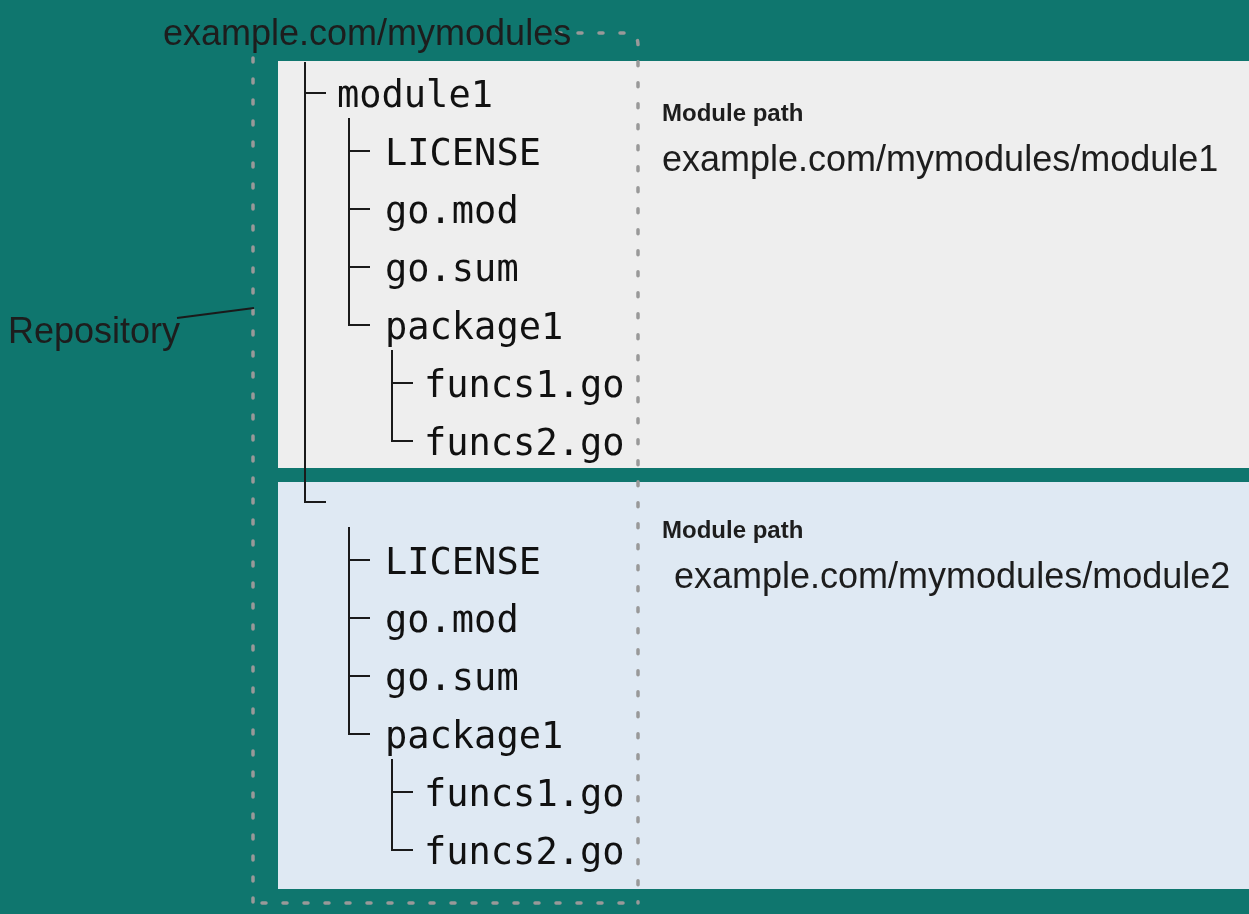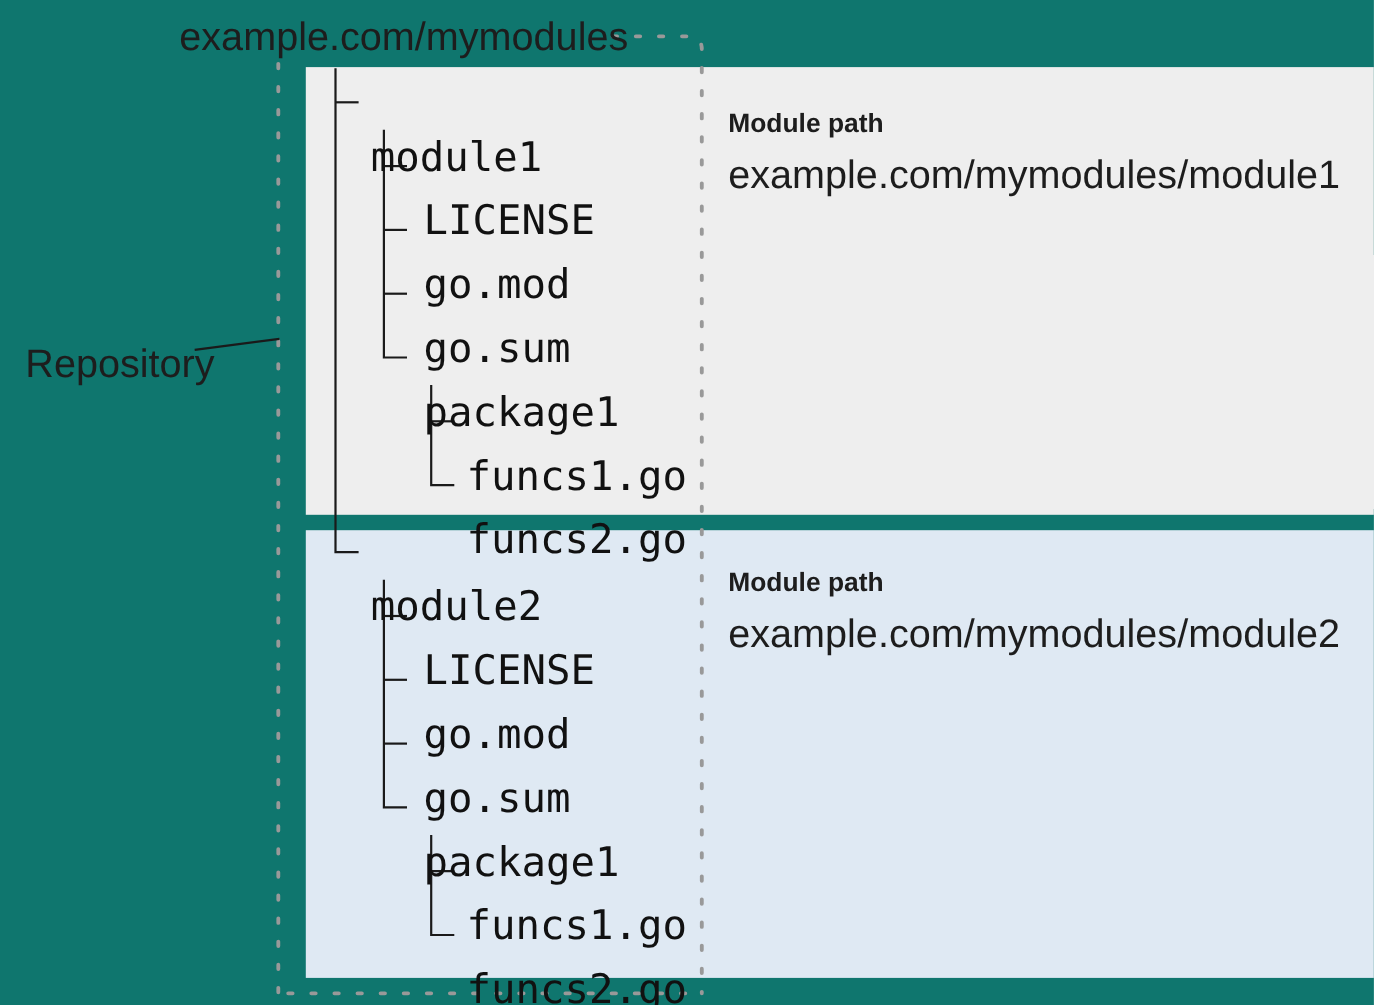--- a/index.html
+++ b/index.html
@@ -41,46 +41,44 @@
     white-space: nowrap;
     line-height: 1;
   }
   .repo-url {
     left: 163px; top: 15px;
     font-size: 36px;
   }
   .repository-label {
     left: 8px; top: 313px;
     font-size: 36px;
-    margin-left: 15px;
   }
   .panel-heading {
     left: 662px;
     font-size: 24px;
     font-weight: bold;
   }
   .panel-path {
     left: 662px;
     font-size: 36px;
     text-align: right;
   }
   .heading-1 { top: 101px; }
   .path-1    { top: 141px; }
   .heading-2 { top: 518px; }
-  .path-2    { top: 558px; }
+  .path-2    { top: 558px; margin-left: 12px; }
 
   .tree-item {
     position: absolute;
     z-index: 2;
     white-space: nowrap;
     line-height: 1;
     font-family: "DejaVu Sans Mono", monospace;
     font-size: 37px;
     color: #111111;
-    margin-top: 48px;
   }
   
   .m1-name { left: 337px; top: 76px; }
   .m1-f0   { left: 385px; top: 134px; }
   .m1-f1   { left: 385px; top: 192px; }
   .m1-f2   { left: 385px; top: 250px; }
   .m1-pkg  { left: 385px; top: 308px; }
   .m1-p0   { left: 424px; top: 366px; }
   .m1-p1   { left: 424px; top: 424px; }
   
@@ -135,21 +133,20 @@
   <div class="txt repository-label">Repository</div>
 
   <div class="tree-item m1-name">module1</div>
   <div class="tree-item m1-f0">LICENSE</div>
   <div class="tree-item m1-f1">go.mod</div>
   <div class="tree-item m1-f2">go.sum</div>
   <div class="tree-item m1-pkg">package1</div>
   <div class="tree-item m1-p0">funcs1.go</div>
   <div class="tree-item m1-p1">funcs2.go</div>
 
-  <div class="tree-item m2-name">module2</div>
   <div class="tree-item m2-f0">LICENSE</div>
   <div class="tree-item m2-f1">go.mod</div>
   <div class="tree-item m2-f2">go.sum</div>
   <div class="tree-item m2-pkg">package1</div>
   <div class="tree-item m2-p0">funcs1.go</div>
   <div class="tree-item m2-p1">funcs2.go</div>
 
   <div class="txt panel-heading heading-1">Module path</div>
   <div class="txt panel-path path-1">example.com/mymodules/module1</div>
 

